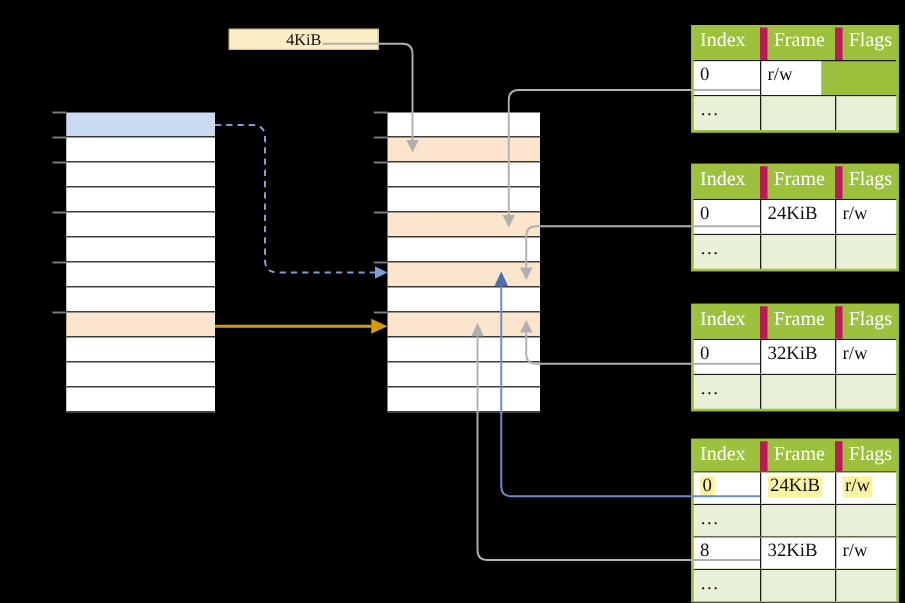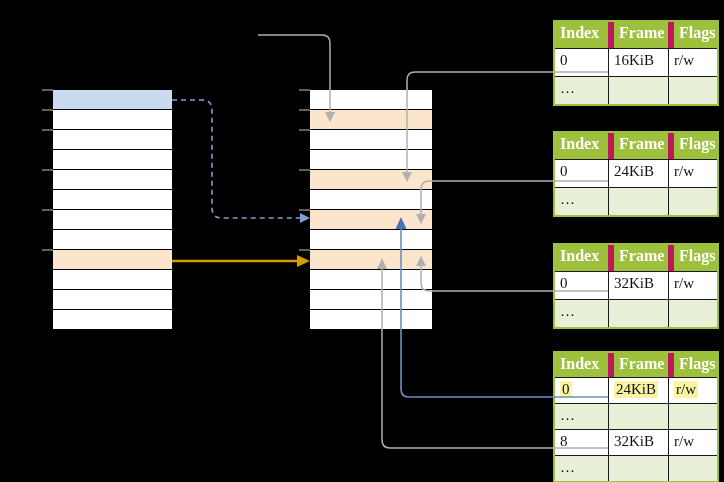--- a/index.html
+++ b/index.html
@@ -21,33 +21,34 @@
     position:absolute;box-sizing:border-box;z-index:2;
     border:2px solid var(--green,#9dc13d);background:var(--green,#9dc13d);
   }
   .frow{display:flex;}
   .fcell{
     box-sizing:border-box;padding:3px 0 0 5px;overflow:hidden;
     font-size:15px;color:var(--body-text,#111);background:#fff;
   }
   .fhead .fcell{
     background:var(--green,#9dc13d);color:var(--head-text,#fff);
-    font-weight:bold;font-size:16px;padding-top:2px;
+    font-weight:normal;font-size:16px;padding-top:2px;
   }
   .fhead .fcell + .fcell{border-left:6px solid #be185d;}
   .fbody .fcell + .fcell{border-left:1px solid #1a1a1a;}
   .fbody{border-top:1px solid #1a1a1a;}
   .shaded .fcell{background:var(--lightgreen,#e9f0d8);}
   .hl{background:var(--yellow,#fcf3a2);display:inline-block;padding:0 2px;}
   svg.overlay{position:absolute;left:0;top:0;z-index:5;pointer-events:none;}
 </style>
 </head>
 <body>
 
 <div class="canvas" style="--bg: #000000; --green: #9dc13d; --lightgreen: #e9f0d8; --cream: #fcefc5; --cream-border: #d9c58a; --yellow: #fcf3a2; --head-text: #ffffff; --body-text: #111111;">
+  <div class="size-label">4KiB</div>
   <div class="mem-column" id="left-column" style="left: 53px; top: 90px; width: 119px; height: 240px;">
       <div class="mem-row" style="height: 20px; background: rgb(201, 218, 241);"></div>
       <div class="mem-row" style="height: 20px; background: rgb(255, 255, 255);"></div>
       <div class="mem-row" style="height: 20px; background: rgb(255, 255, 255);"></div>
       <div class="mem-row" style="height: 20px; background: rgb(255, 255, 255);"></div>
       <div class="mem-row" style="height: 20px; background: rgb(255, 255, 255);"></div>
       <div class="mem-row" style="height: 20px; background: rgb(255, 255, 255);"></div>
       <div class="mem-row" style="height: 20px; background: rgb(255, 255, 255);"></div>
       <div class="mem-row" style="height: 20px; background: rgb(255, 255, 255);"></div>
       <div class="mem-row" style="height: 20px; background: rgb(252, 229, 205);"></div>
@@ -71,21 +72,20 @@
     </div>
   <div id="tables-root">
       <div class="ftable" style="left: 553px; top: 20px; width: 166px;">
         <div class="frow fhead">
           <div class="fcell" style="width: 53px; height: 26px;">Index</div>
           <div class="fcell" style="width: 60px; height: 26px;">Frame</div>
           <div class="fcell" style="width: 49px; height: 26px;">Flags</div>
         </div>
         <div class="frow fbody">
           <div class="fcell" style="width: 53px; height: 27px;">0</div>
-          <div class="fcell" style="width: 60px; height: 27px;">16KiB</div>
           <div class="fcell" style="width: 49px; height: 27px;">r/w</div>
         </div>
         <div class="frow fbody shaded">
           <div class="fcell" style="width: 53px; height: 27px;">…</div>
           <div class="fcell" style="width: 60px; height: 27px;"></div>
           <div class="fcell" style="width: 49px; height: 27px;"></div>
         </div>
       </div>
       <div class="ftable" style="left: 553px; top: 131px; width: 166px;">
         <div class="frow fhead">

